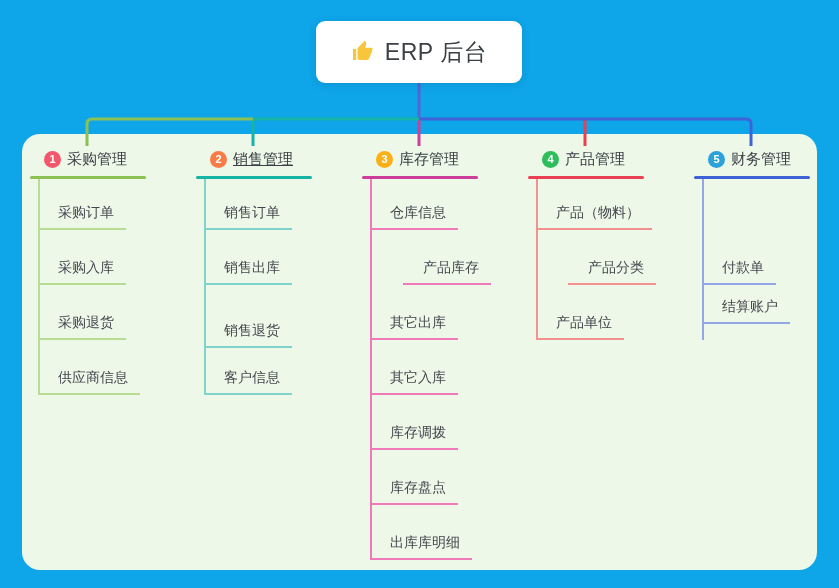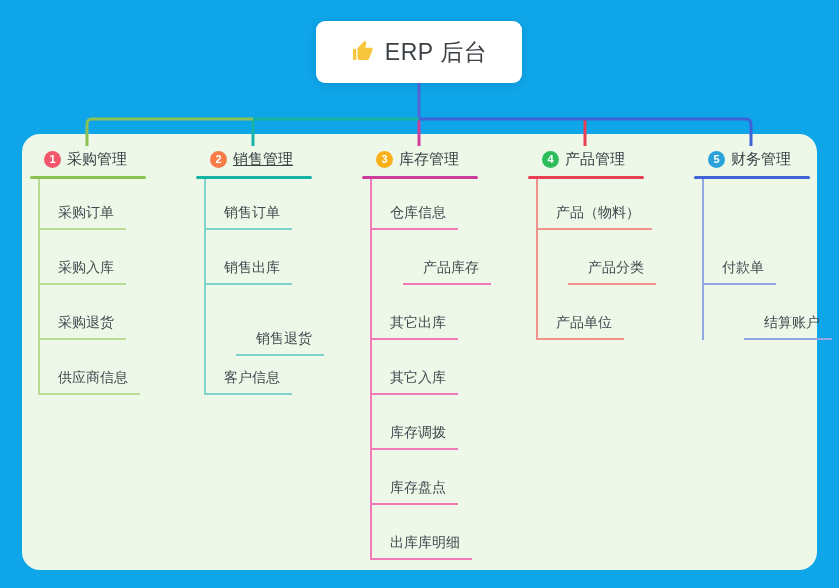--- a/index.html
+++ b/index.html
@@ -62,21 +62,21 @@
     <div class="child" style="left: 38px; top: 202px; border-bottom-color: rgb(183, 220, 146);">采购订单</div>
     <div class="child" style="left: 38px; top: 257px; border-bottom-color: rgb(183, 220, 146);">采购入库</div>
     <div class="child" style="left: 38px; top: 367px; border-bottom-color: rgb(183, 220, 146);">供应商信息</div>
     <div class="child" style="left: 38px; top: 312px; border-bottom-color: rgb(183, 220, 146);">采购退货</div>
     <div class="badge" style="left: 210px; top: 151px; background: rgb(249, 124, 71);">2</div>
     <div class="branch-label" style="left: 233px; top: 150px; text-decoration: underline;">销售管理</div>
     <div class="head-line" style="left: 196px; top: 176px; width: 116px; background: rgb(23, 179, 166);"></div>
     <div class="trunk" style="left: 204px; top: 179px; height: 216px; background: rgb(126, 211, 203);"></div>
     <div class="child" style="left: 204px; top: 202px; border-bottom-color: rgb(126, 211, 203);">销售订单</div>
     <div class="child" style="left: 204px; top: 257px; border-bottom-color: rgb(126, 211, 203);">销售出库</div>
-    <div class="child" style="left: 204px; top: 328px; border-bottom-color: rgb(126, 211, 203); margin-left: 32px;">销售退货</div>
+    <div class="child" style="left: 204px; top: 320px; border-bottom-color: rgb(126, 211, 203);">销售退货</div>
     <div class="child" style="left: 204px; top: 367px; border-bottom-color: rgb(126, 211, 203);">客户信息</div>
     <div class="badge" style="left: 376px; top: 151px; background: rgb(251, 176, 23);">3</div>
     <div class="branch-label" style="left: 399px; top: 150px;">库存管理</div>
     <div class="head-line" style="left: 362px; top: 176px; width: 116px; background: rgb(204, 62, 154);"></div>
     <div class="trunk" style="left: 370px; top: 179px; height: 381px; background: rgb(240, 122, 185);"></div>
     <div class="child" style="left: 370px; top: 202px; border-bottom-color: rgb(240, 122, 185);">仓库信息</div>
     <div class="child" style="left: 358px; top: 257px; border-bottom-color: rgb(240, 122, 185); margin-left: 45px;">产品库存</div>
     <div class="child" style="left: 370px; top: 312px; border-bottom-color: rgb(240, 122, 185);">其它出库</div>
     <div class="child" style="left: 370px; top: 367px; border-bottom-color: rgb(240, 122, 185);">其它入库</div>
     <div class="child" style="left: 370px; top: 422px; border-bottom-color: rgb(240, 122, 185);">库存调拨</div>
@@ -87,14 +87,14 @@
     <div class="head-line" style="left: 528px; top: 176px; width: 116px; background: rgb(233, 64, 84);"></div>
     <div class="trunk" style="left: 536px; top: 179px; height: 161px; background: rgb(242, 146, 143);"></div>
     <div class="child" style="left: 536px; top: 202px; border-bottom-color: rgb(242, 146, 143);">产品（物料）</div>
     <div class="child" style="left: 536px; top: 257px; border-bottom-color: rgb(242, 146, 143); margin-left: 32px;">产品分类</div>
     <div class="child" style="left: 536px; top: 312px; border-bottom-color: rgb(242, 146, 143);">产品单位</div>
     <div class="badge" style="left: 708px; top: 151px; background: rgb(43, 163, 218);">5</div>
     <div class="branch-label" style="left: 731px; top: 150px;">财务管理</div>
     <div class="head-line" style="left: 694px; top: 176px; width: 116px; background: rgb(63, 98, 214);"></div>
     <div class="trunk" style="left: 702px; top: 179px; height: 161px; background: rgb(147, 167, 230);"></div>
     <div class="child" style="left: 702px; top: 257px; border-bottom-color: rgb(147, 167, 230);">付款单</div>
-    <div class="child" style="left: 702px; top: 312px; border-bottom-color: rgb(147, 167, 230); margin-left: 42px;">结算账户</div>
+    <div class="child" style="left: 702px; top: 296px; border-bottom-color: rgb(147, 167, 230);">结算账户</div>
   </div>
 
 </body></html>

